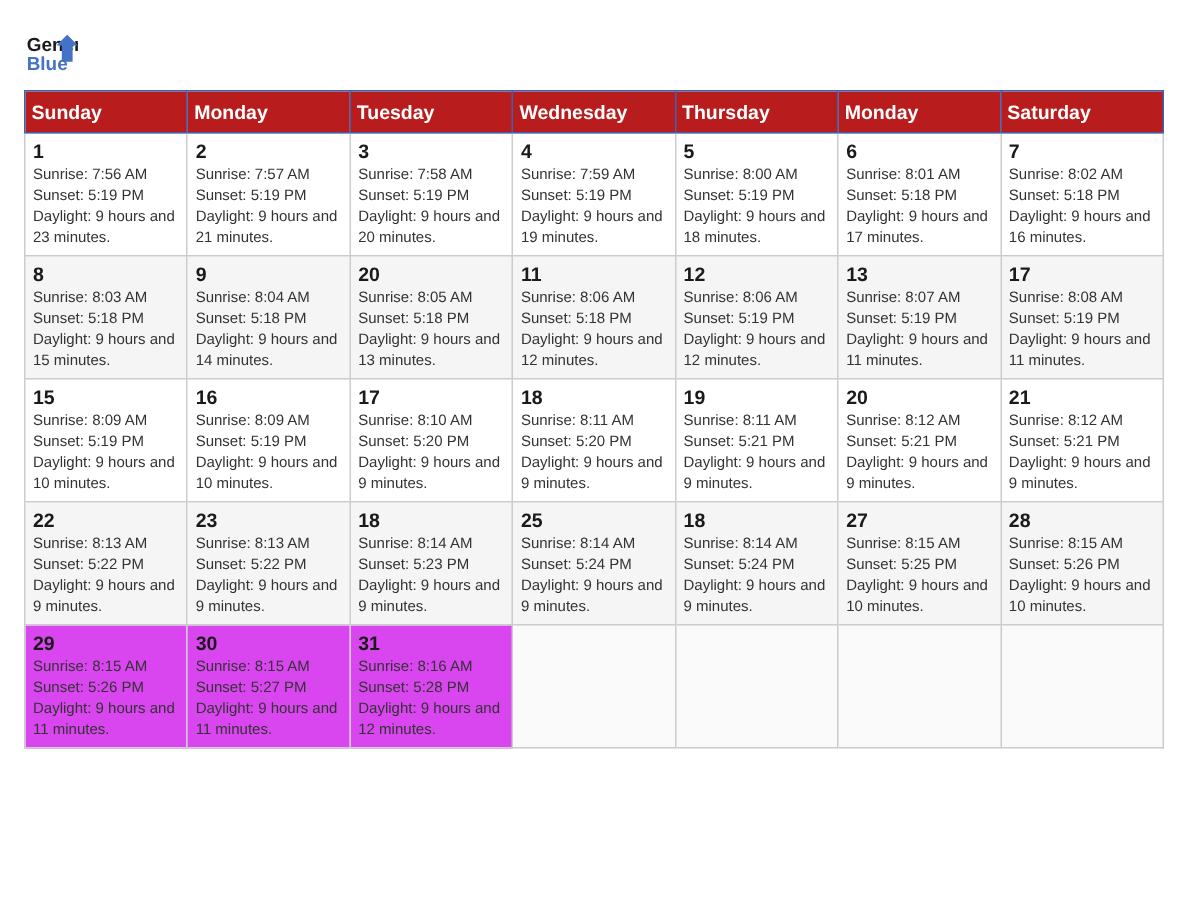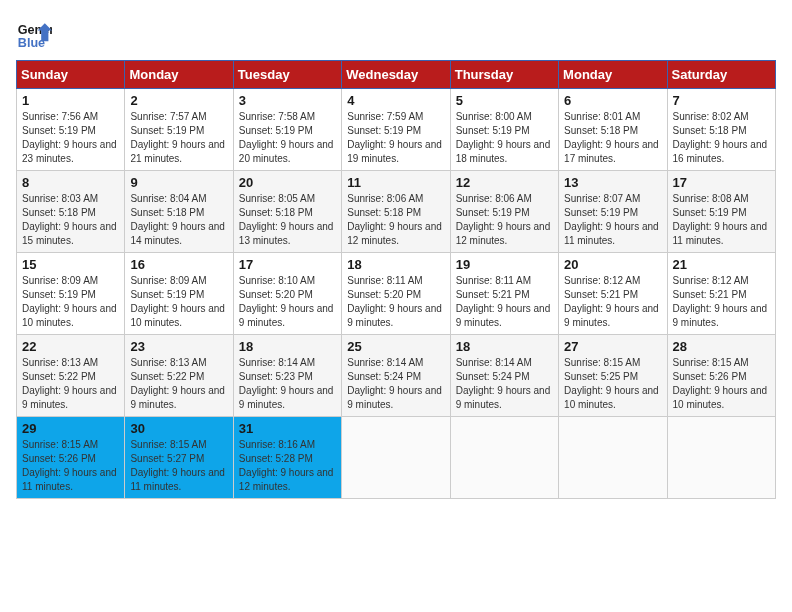--- a/index.html
+++ b/index.html
@@ -71,21 +71,21 @@
     }
     .day-info {
       color: #333;
       font-size: 10px;
       line-height: 1.4;
     }
     .empty {
       background: #fafafa !important;
     }
     .calendar tr:last-child td {
-      background: #0ea5e9;
+      background: #d946ef;
     }
   </style>
 </head>
 <body>
 
 <div class="header">
   <div class="logo">
     <svg class="logo-icon" viewBox="0 0 40 40">
       <text x="2" y="20" font-size="14" font-weight="bold" fill="#1a1a1a">General</text>
       <text x="2" y="34" font-size="14" font-weight="bold" fill="#4472c4">Blue</text>

